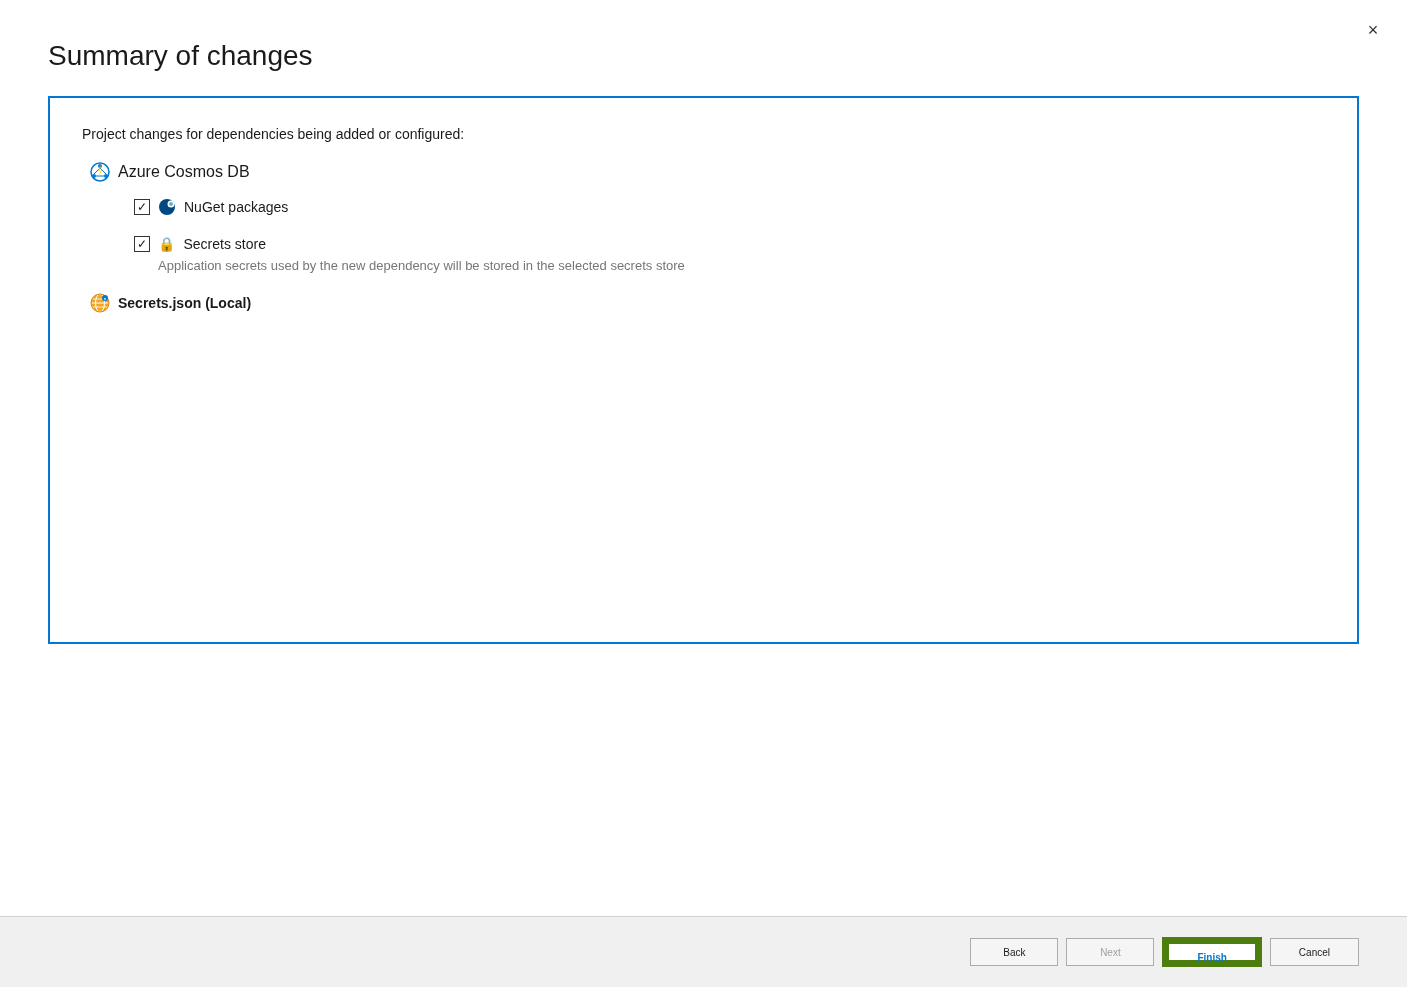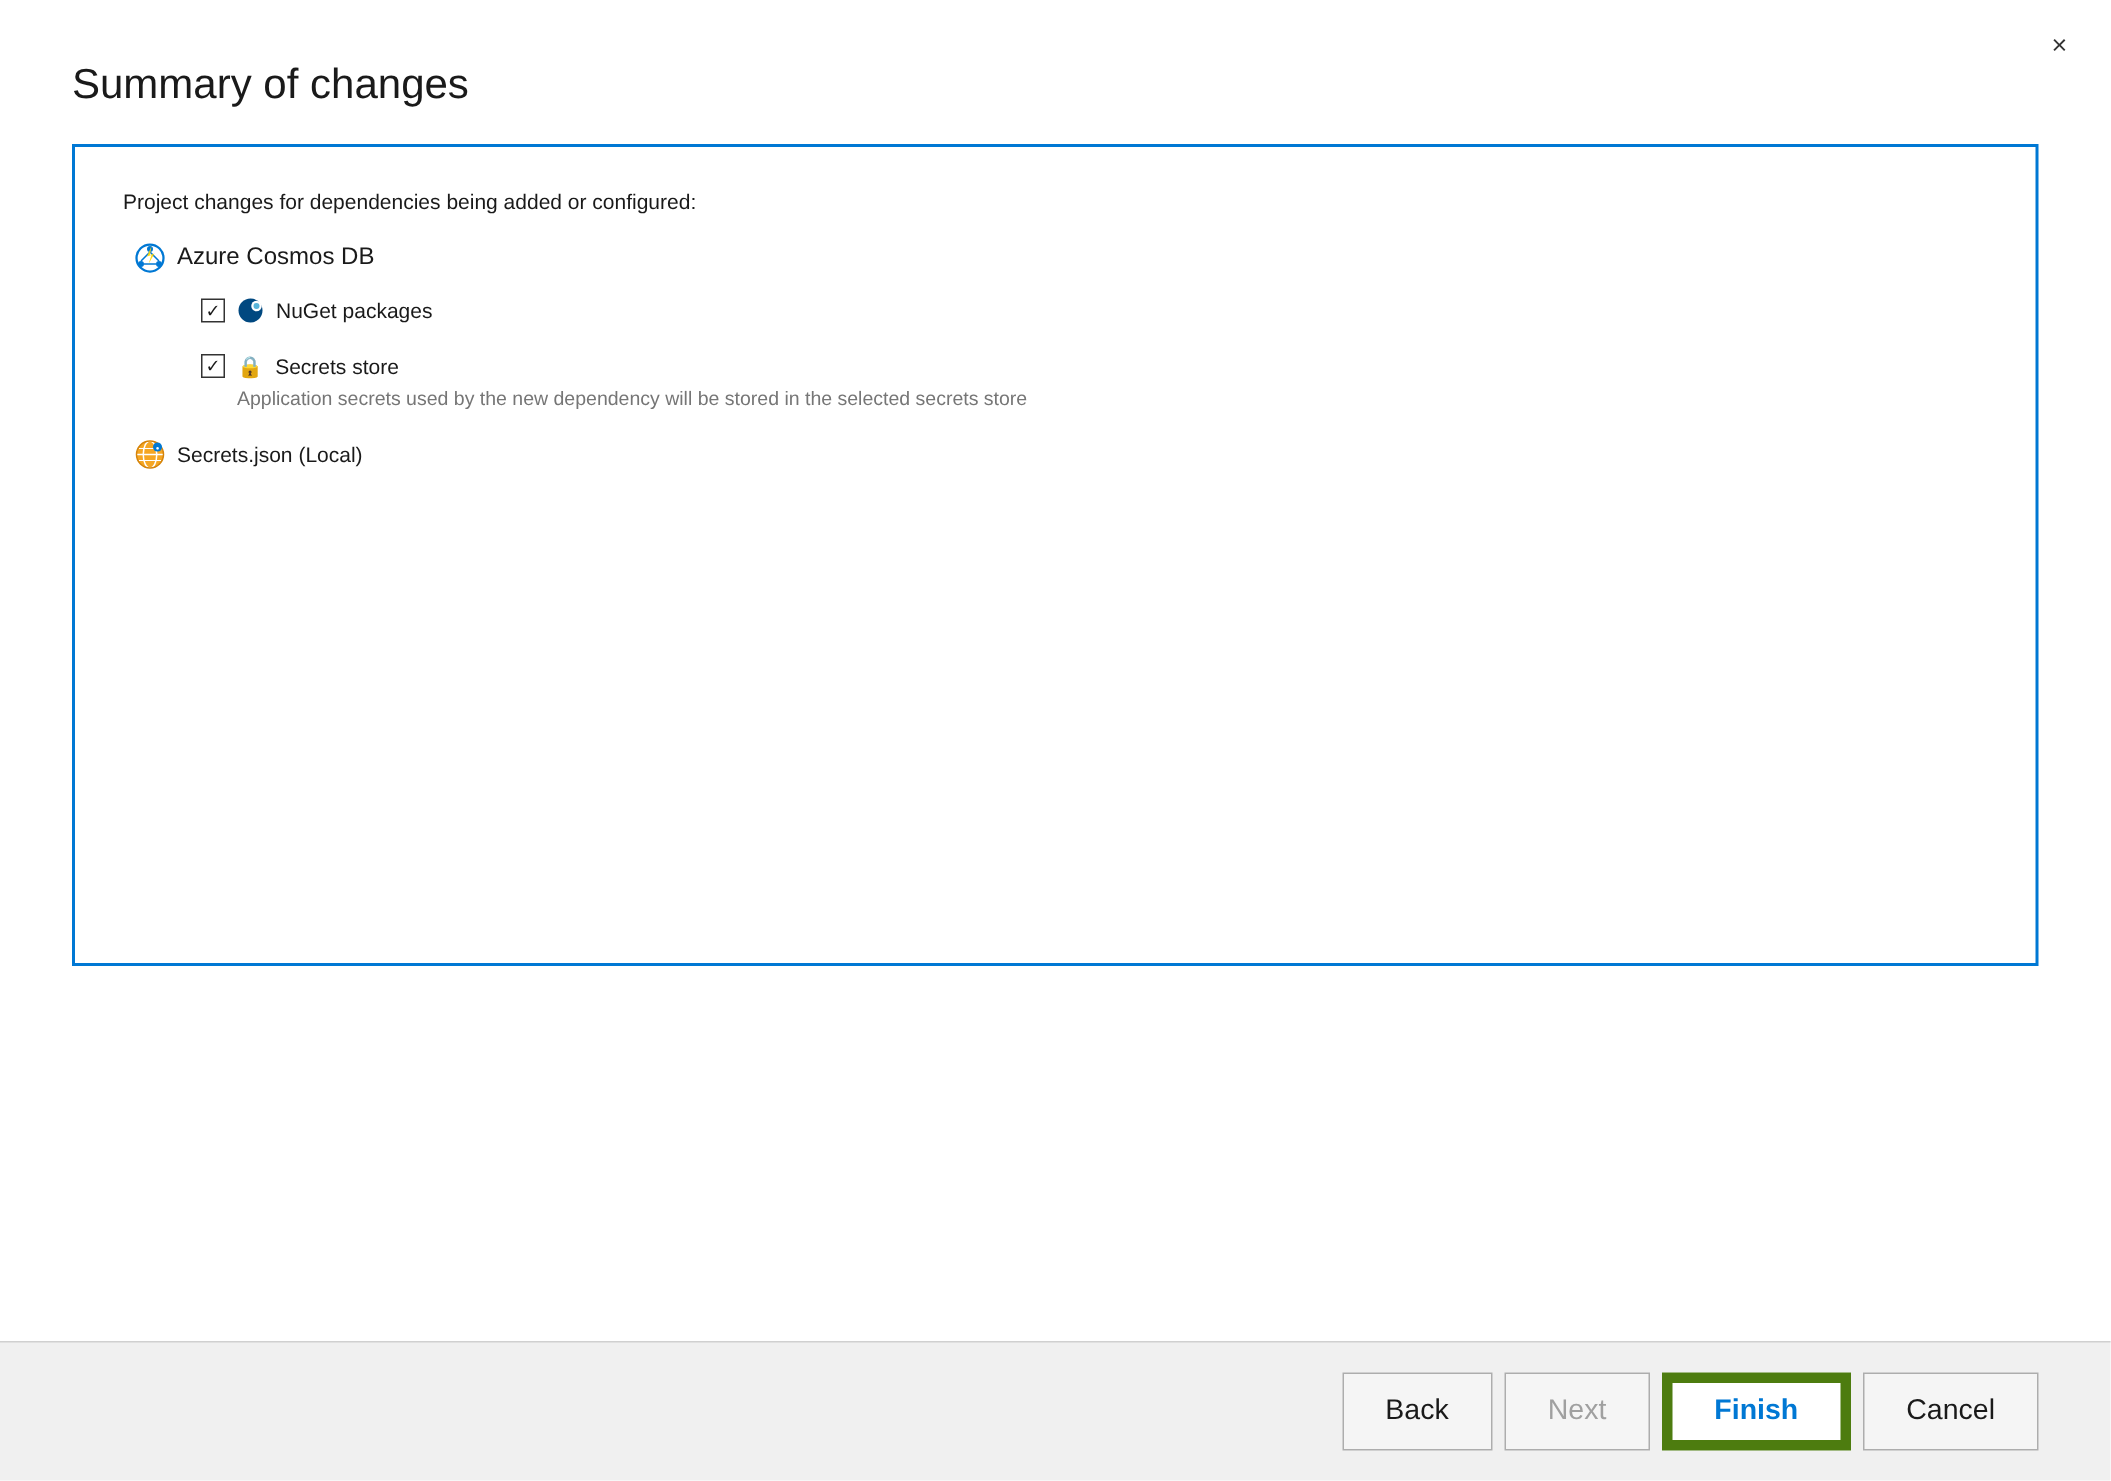--- a/index.html
+++ b/index.html
@@ -129,20 +129,21 @@
       color: #767676;
       margin-left: 24px;
     }
 
     .secrets-json-item {
       display: flex;
       align-items: center;
       gap: 8px;
       margin-left: 8px;
       margin-top: 0;
+      font-weight: bold;
     }
 
     .secrets-json-label {
       font-size: 14px;
       color: #1a1a1a;
     }
 
     
     .azure-cosmos-icon {
       width: 20px;
@@ -180,28 +181,28 @@
       padding: 20px 48px;
       display: flex;
       justify-content: flex-end;
       align-items: center;
       gap: 8px;
       border-top: 1px solid #d0d0d0;
     }
 
     .btn {
       padding: 8px 28px;
-      font-size: 19px;
+      font-size: 10px;
       font-family: 'Segoe UI', Arial, sans-serif;
       cursor: pointer;
       border: 1px solid #adadad;
       background: #f5f5f5;
       color: #1a1a1a;
       min-width: 88px;
-      height: 52px;
+      height: 28px;
     }
 
     .btn-disabled {
       color: #a0a0a0;
       cursor: default;
     }
 
     .btn-primary {
       background: #ffffff;
       border: 7px solid #4d7c0f;

